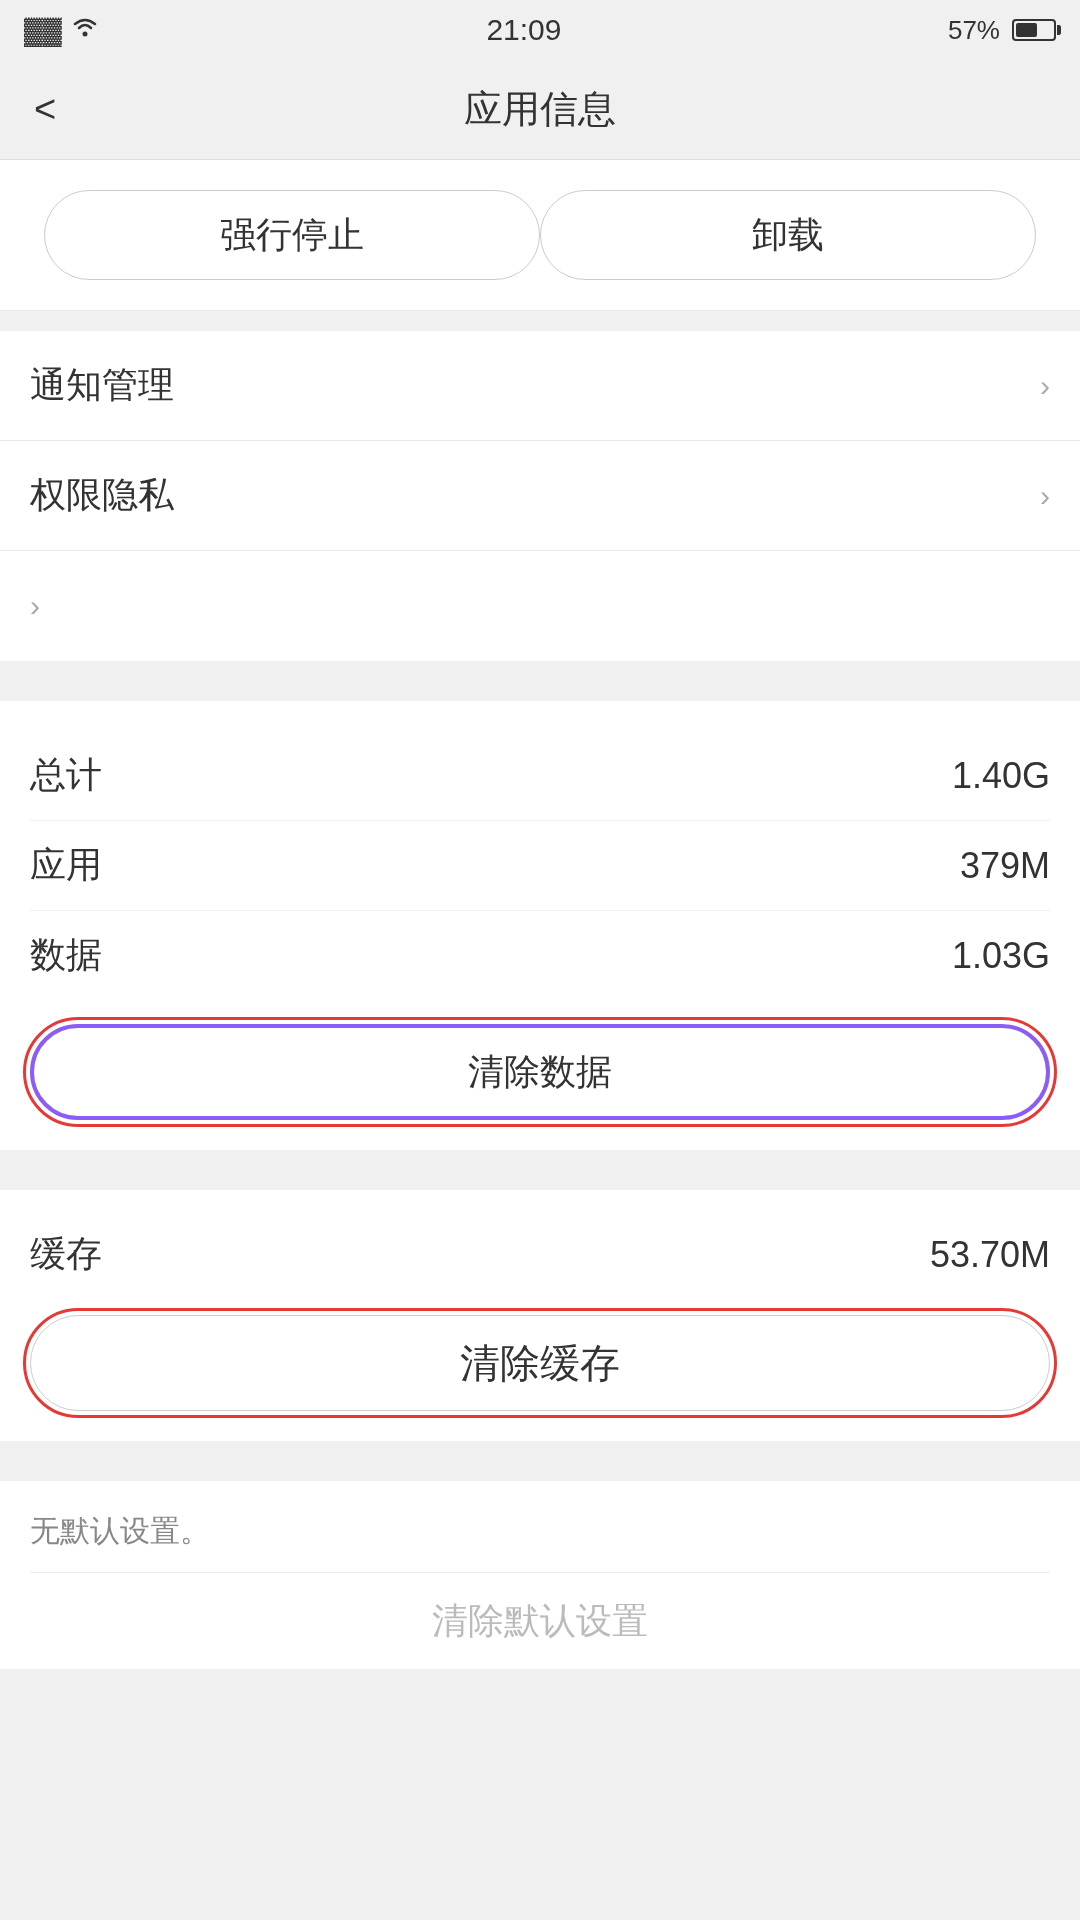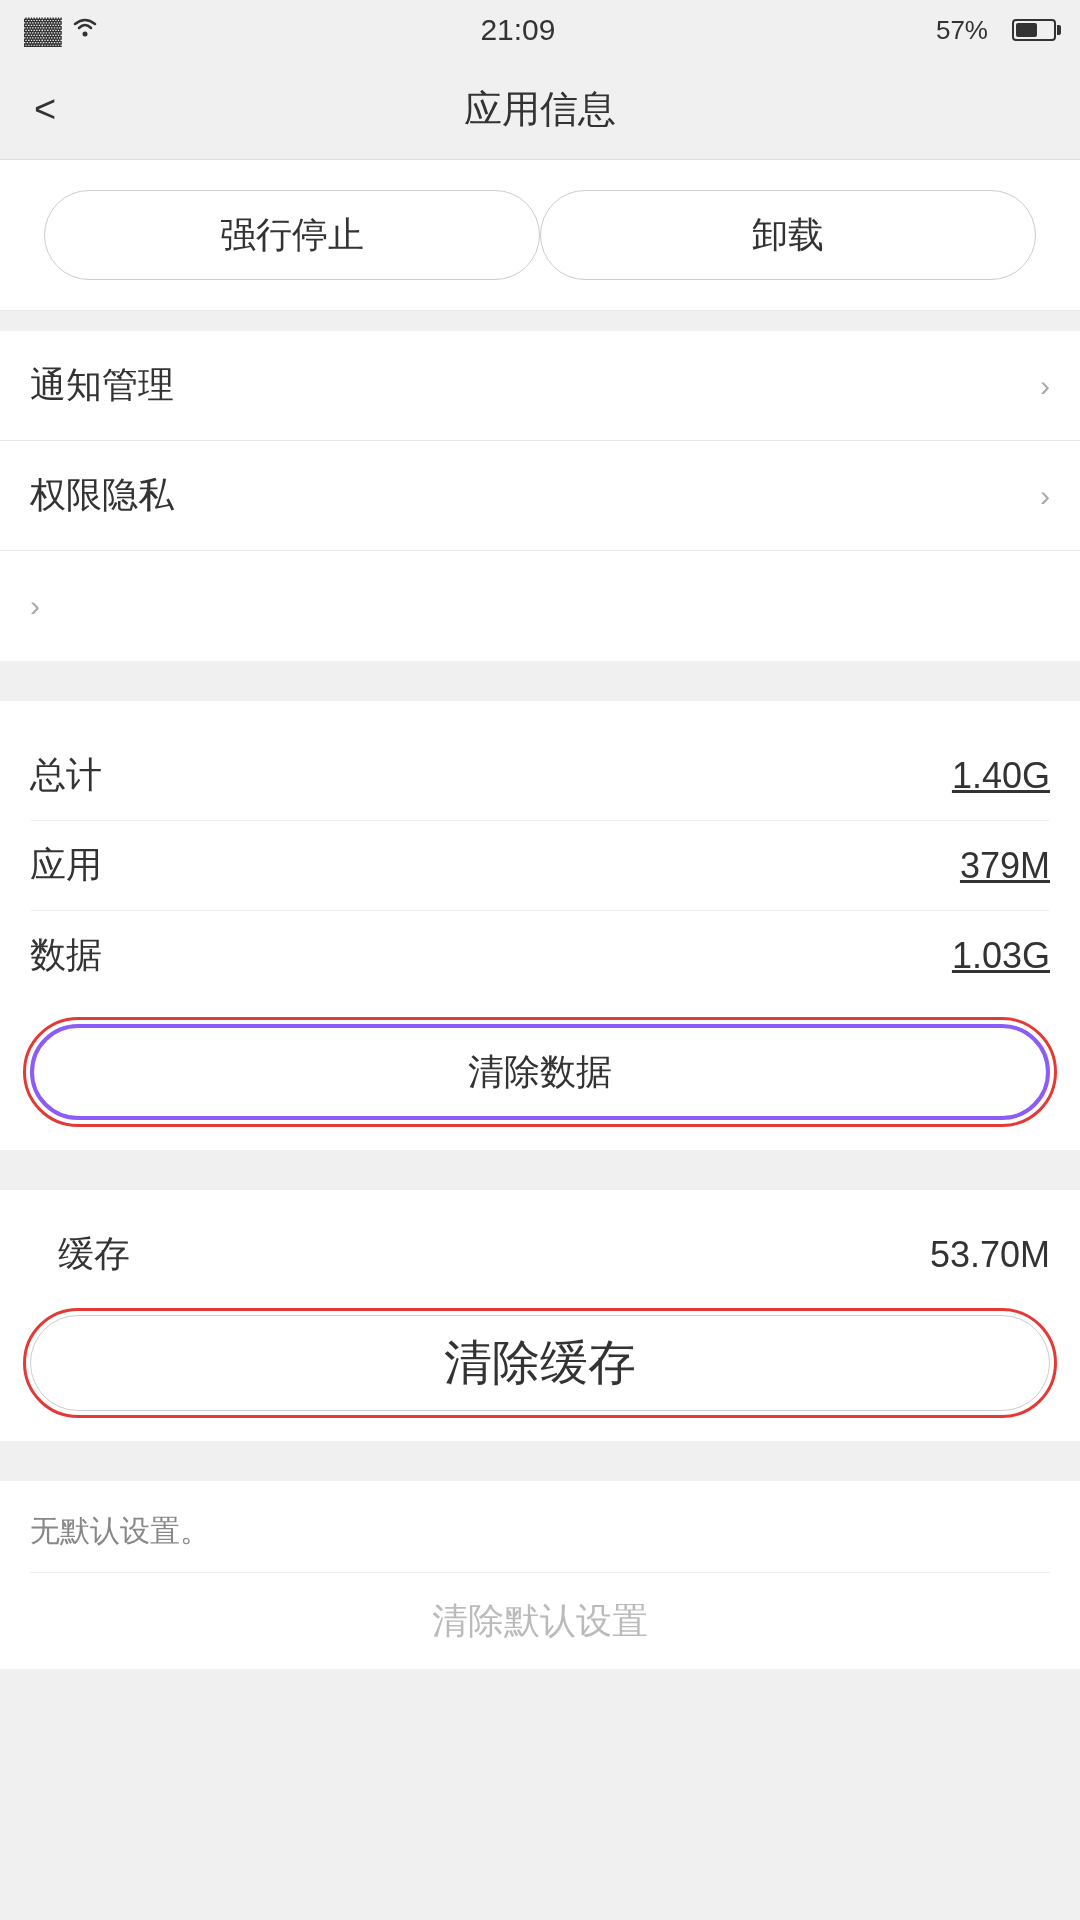--- a/index.html
+++ b/index.html
@@ -21,21 +21,21 @@
       background: #f0f0f0;
       display: flex;
       align-items: center;
       justify-content: space-between;
       padding: 0 24px;
       font-size: 26px;
       color: #333;
     }
     .status-left { display: flex; align-items: center; gap: 8px; }
     .status-center { font-size: 30px; font-weight: 400; }
-    .status-right { display: flex; align-items: center; gap: 24px; }
+    .status-right { display: flex; align-items: center; gap: 12px; }
     .battery-icon {
       display: inline-flex; align-items: center;
       border: 2px solid #333; border-radius: 4px;
       width: 44px; height: 22px; padding: 2px; position: relative;
     }
     .battery-icon::after {
       content: '';
       position: absolute; right: -7px; top: 50%; transform: translateY(-50%);
       width: 4px; height: 10px; background: #333; border-radius: 0 2px 2px 0;
     }
@@ -138,21 +138,20 @@
     .storage-row:last-of-type {
       border-bottom: none;
     }
     .storage-label {
       font-size: 36px;
       color: #333;
     }
     .storage-value {
       font-size: 36px;
       color: #333;
-      text-decoration: underline;
     }
 
     
     .clear-btn-container {
       background: #fff;
       padding: 24px 30px 30px 30px;
     }
     .clear-btn {
       width: 100%;
       height: 96px;
@@ -180,39 +179,38 @@
     }
     .cache-row {
       display: flex;
       justify-content: space-between;
       align-items: center;
       padding: 10px 0 20px 0;
     }
     .cache-label {
       font-size: 36px;
       color: #333;
-      margin-left: 28px;
     }
     .cache-value {
       font-size: 36px;
       color: #333;
     }
 
     
     .clear-cache-container {
       background: #fff;
       padding: 16px 30px 30px 30px;
     }
     .clear-btn-cache {
       width: 100%;
       height: 96px;
       border: 1px solid #ccc;
       border-radius: 50px;
       background: #fff;
-      font-size: 48px;
+      font-size: 40px;
       color: #333;
       display: flex;
       align-items: center;
       justify-content: center;
       cursor: pointer;
     }
     .clear-btn-cache.highlighted {
       outline: 3px solid #e53935;
       outline-offset: 4px;
     }

